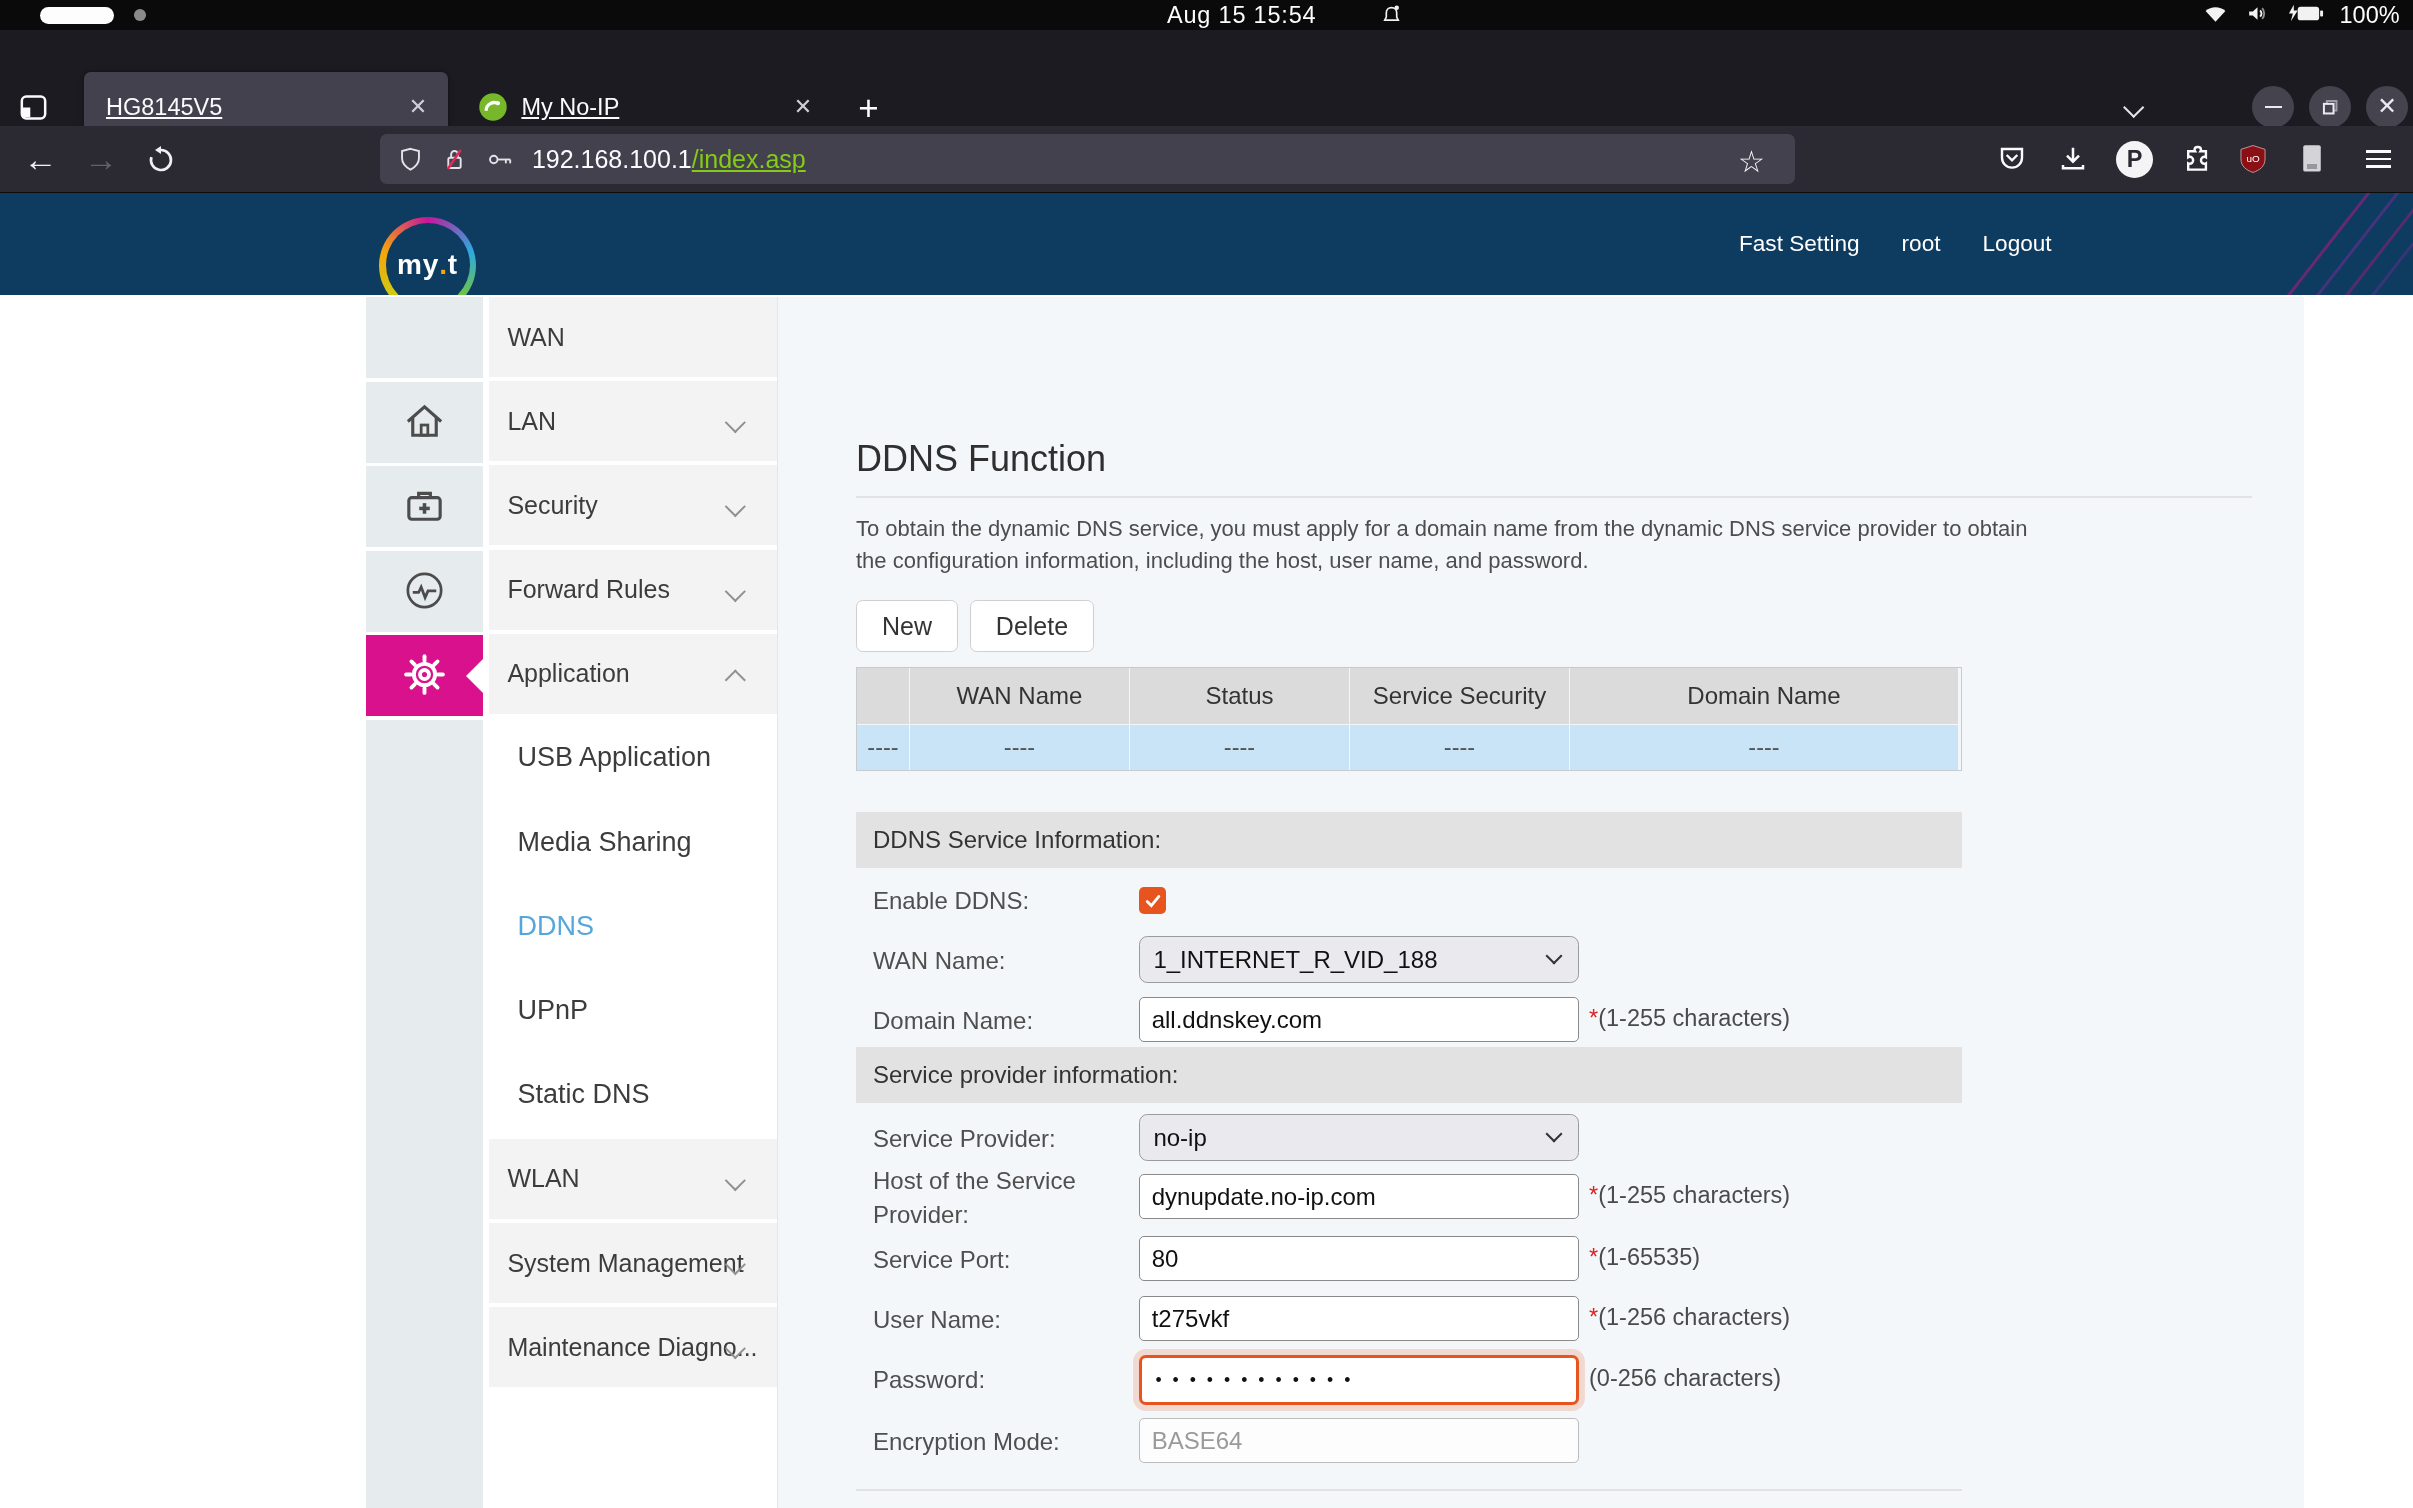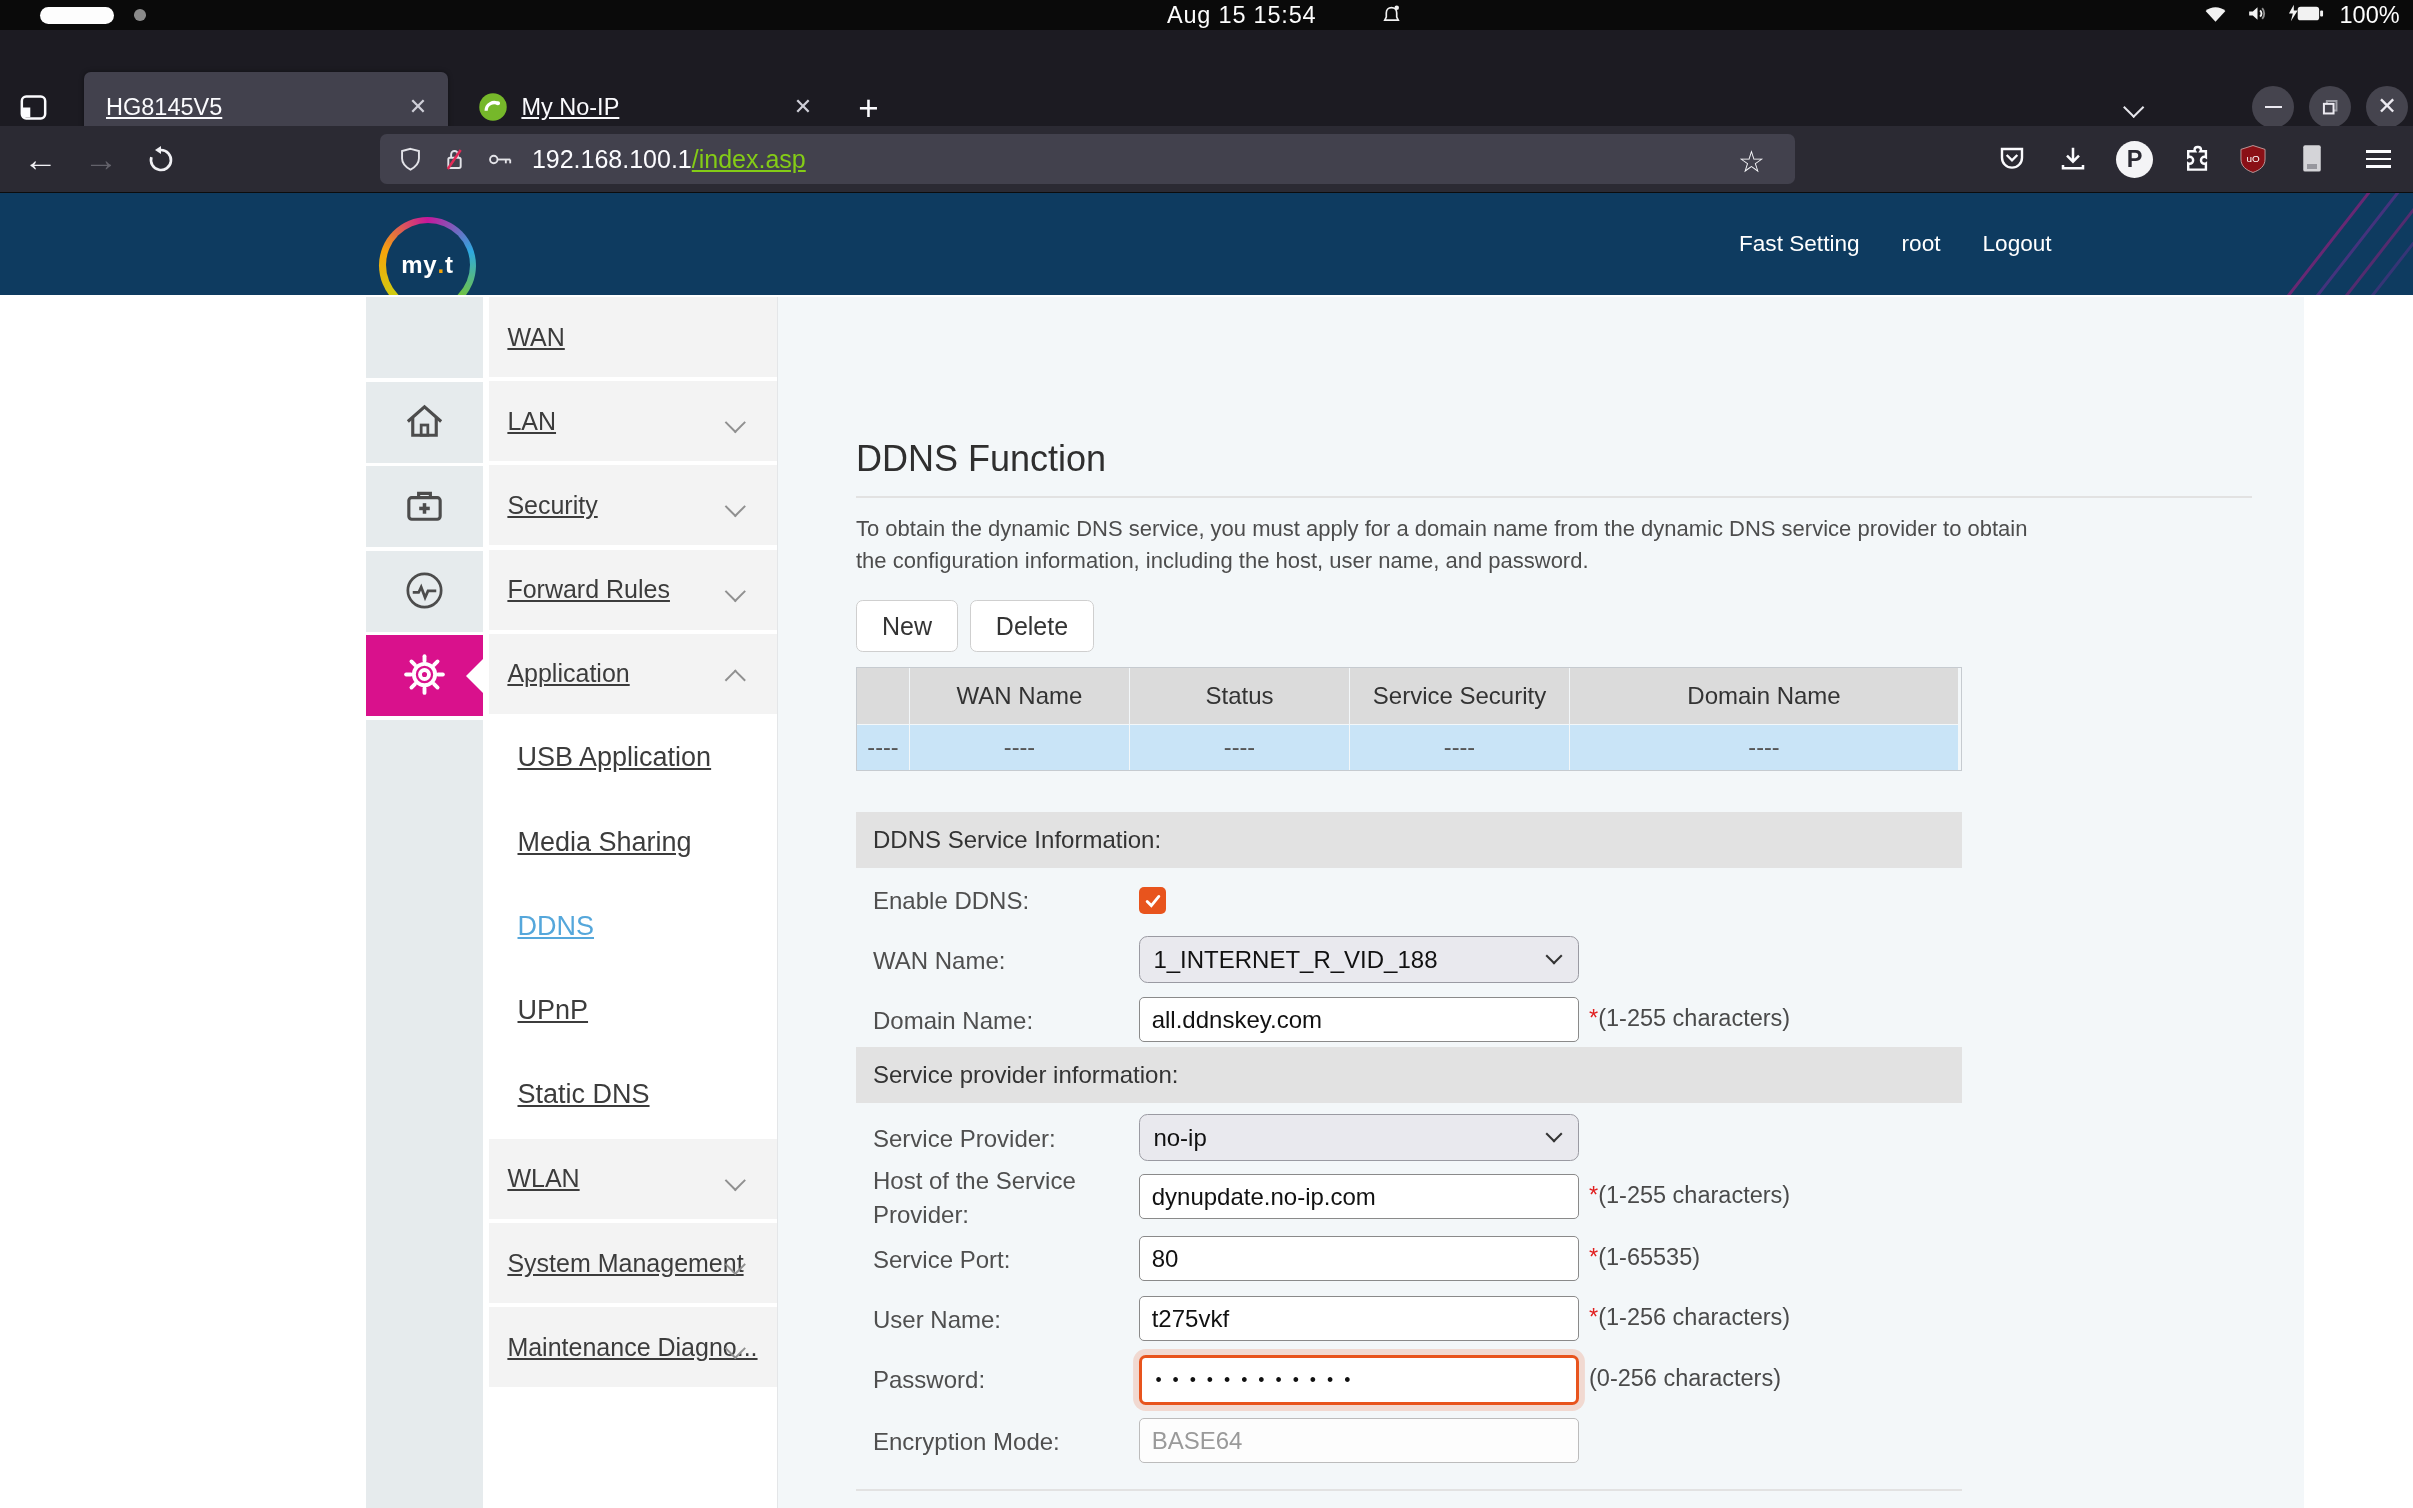--- a/index.html
+++ b/index.html
@@ -49,36 +49,36 @@
   #ti-p .pbadge{width:37px;height:37px;border-radius:50%;background:#f4f4f6;color:#2b2a33;font-weight:bold;font-size:23.5px;display:flex;align-items:center;justify-content:center;}
   #ti-menu .bars span{display:block;width:25px;height:2.5px;background:#fbfbfe;margin:5px 0;}
 
   
   #page{left:0;top:193px;width:2413px;height:1316px;background:#ffffff;}
   #siteheader{left:0;top:0;width:2413px;height:102px;background:#0e3b60;overflow:hidden;}
   #logo{left:379px;top:23.5px;width:97px;height:97px;border-radius:50%;
         background:conic-gradient(#c6179b,#2ea9e0,#7ec822,#c6d412,#f5a50b,#c6179b);
         display:flex;align-items:center;justify-content:center;}
   #logo-inner{width:84px;height:84px;border-radius:50%;background:#0e3b60;display:flex;align-items:center;justify-content:center;
-              color:#fff;font-size:24px;font-weight:bold;letter-spacing:0.8px;}
+              color:#fff;font-size:28px;font-weight:bold;letter-spacing:0.8px;}
   #logo-inner .dot{color:#f5a50b;}
   #headlinks{left:1739px;top:0;height:102px;display:flex;align-items:center;gap:42px;color:#fff;font-size:22.6px;}
   #head-deco{right:0;top:0;width:218px;height:102px;}
   #head-deco span{position:absolute;width:3.4px;height:218px;top:-50px;transform:rotate(38deg);}
 
   
   #content-bg{left:777px;top:104px;width:1527px;height:1212px;background:#f3f7f9;}
   .railcell{left:366px;width:117px;background:#e6ebed;display:flex;align-items:center;justify-content:center;}
   #rail-gear{background:#d9118c;}
   #rail-gear .notch{position:absolute;right:0;top:50%;margin-top:-17px;width:0;height:0;
                     border-top:17px solid transparent;border-bottom:17px solid transparent;border-right:17px solid #fff;}
   #menucol{left:489px;top:104px;width:288px;height:1291px;border-right:1.7px solid #e4e6e8;background:#fff;}
   .mitem{position:relative;width:288px;height:80px;margin-bottom:4.2px;background:#f3f3f3;
          display:flex;align-items:center;color:#3c3c3c;font-size:25px;}
-  .mitem .lbl{margin-left:18.4px;text-decoration:underline;}
+  .mitem .lbl{margin-left:18.4px;}
   .mitem.sub{background:#fff;}
   .mitem.sub .lbl{margin-left:28.5px;font-size:27px;}
   .mitem .caret{position:absolute;right:34px;top:34px;width:12.6px;height:12.6px;border-right:2.5px solid #909090;border-bottom:2.5px solid #909090;transform:rotate(45deg);}
   .mitem .caret.up{transform:rotate(-135deg);top:39px;}
   .active-blue{color:#55a7db;}
 
   
   #main{left:856px;top:104px;width:1458px;height:1212px;}
   #page-title{position:absolute;left:0;top:141px;font-size:36px;font-weight:500;color:#2f2f2f;}
   #title-hr{position:absolute;left:0;top:199px;width:1396px;height:1.7px;background:#e2e2e2;}

